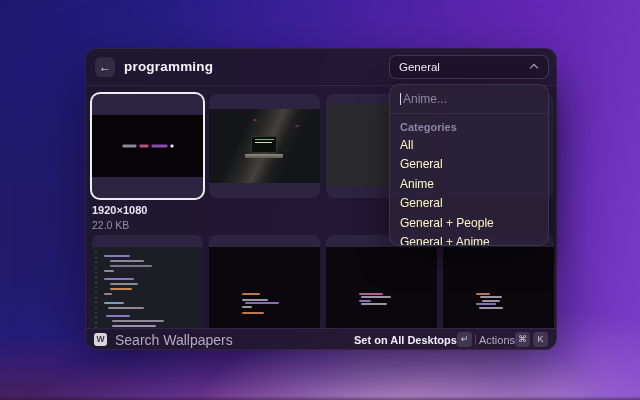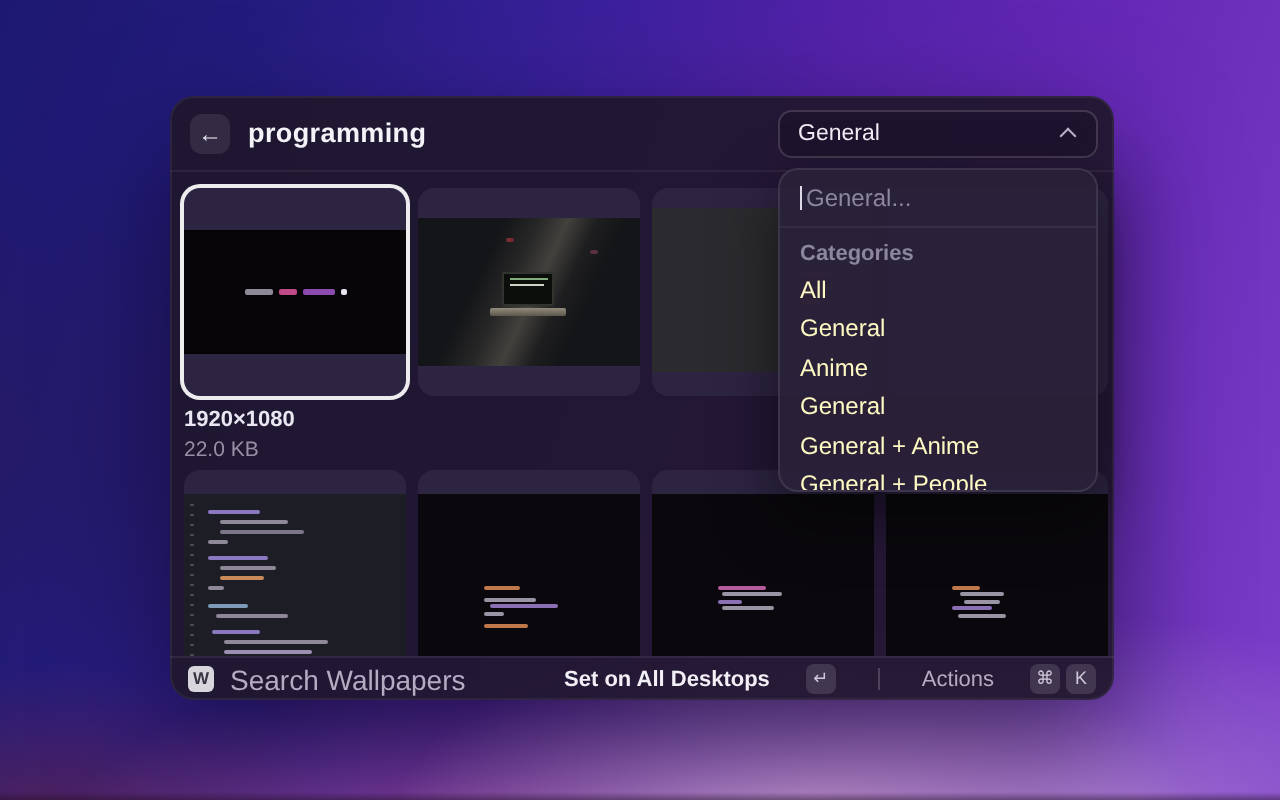--- a/index.html
+++ b/index.html
@@ -99,21 +99,21 @@
   .sect { padding:7px 10px 2px; font-size:11px; font-weight:700; color:#8d86a0; }
   .opt { height:19.5px; display:flex; align-items:center; padding:0 10px; font-size:12px;
     color:#fef9c3; cursor:pointer; }
 
   
   .ftr { position:absolute; left:0; right:0; bottom:0; height:22px; border-top:1px solid rgba(255,255,255,0.07);
     display:flex; align-items:center; padding:0 9px; border-radius:0 0 12px 12px; }
   .appicon { width:13px; height:13px; border-radius:3px; background:#d8d5dd; color:#3a3442;
     font-size:8.5px; font-weight:700; line-height:13px; text-align:center; }
   .appname { margin-left:8px; font-size:14px; color:#b3acc2; }
-  .fright { margin-left:auto; display:flex; align-items:center; gap:18px; }
+  .fright { margin-left:auto; display:flex; align-items:center; gap:0; }
   .primary { font-size:11px; font-weight:700; color:#f2eff6; }
   .key { height:15px; min-width:15px; padding:0 3px; border-radius:4px; background:rgba(255,255,255,0.13);
     color:#cfcadb; font-size:9px; line-height:15px; text-align:center; }
   .fdiv { width:1px; height:11px; background:rgba(255,255,255,0.18); margin:0 3px; }
   .actions { font-size:11px; color:#b3acc2; }
   .kgroup { display:flex; gap:3px; }
 </style>
 </head>
 <body>
 
@@ -244,29 +244,29 @@
             </div>
           </div>
         </div>
 
       </div>
     </div>
 
     <div class="panel">
       <div class="searchrow">
         <span class="caret"></span>
-        <span class="ph">General...</span>
+        <span class="ph">Anime...</span>
       </div>
       <div class="sect">Categories</div>
       <div class="opt">All</div>
       <div class="opt">General</div>
       <div class="opt">Anime</div>
       <div class="opt">General</div>
+      <div class="opt">General + People</div>
       <div class="opt">General + Anime</div>
-      <div class="opt">General + People</div>
     </div>
 
     <div class="ftr">
       <div class="appicon">W</div>
       <div class="appname">Search Wallpapers</div>
       <div class="fright">
         <span class="primary">Set on All Desktops</span>
         <span class="key">↵</span>
         <span class="fdiv"></span>
         <span class="actions">Actions</span>

